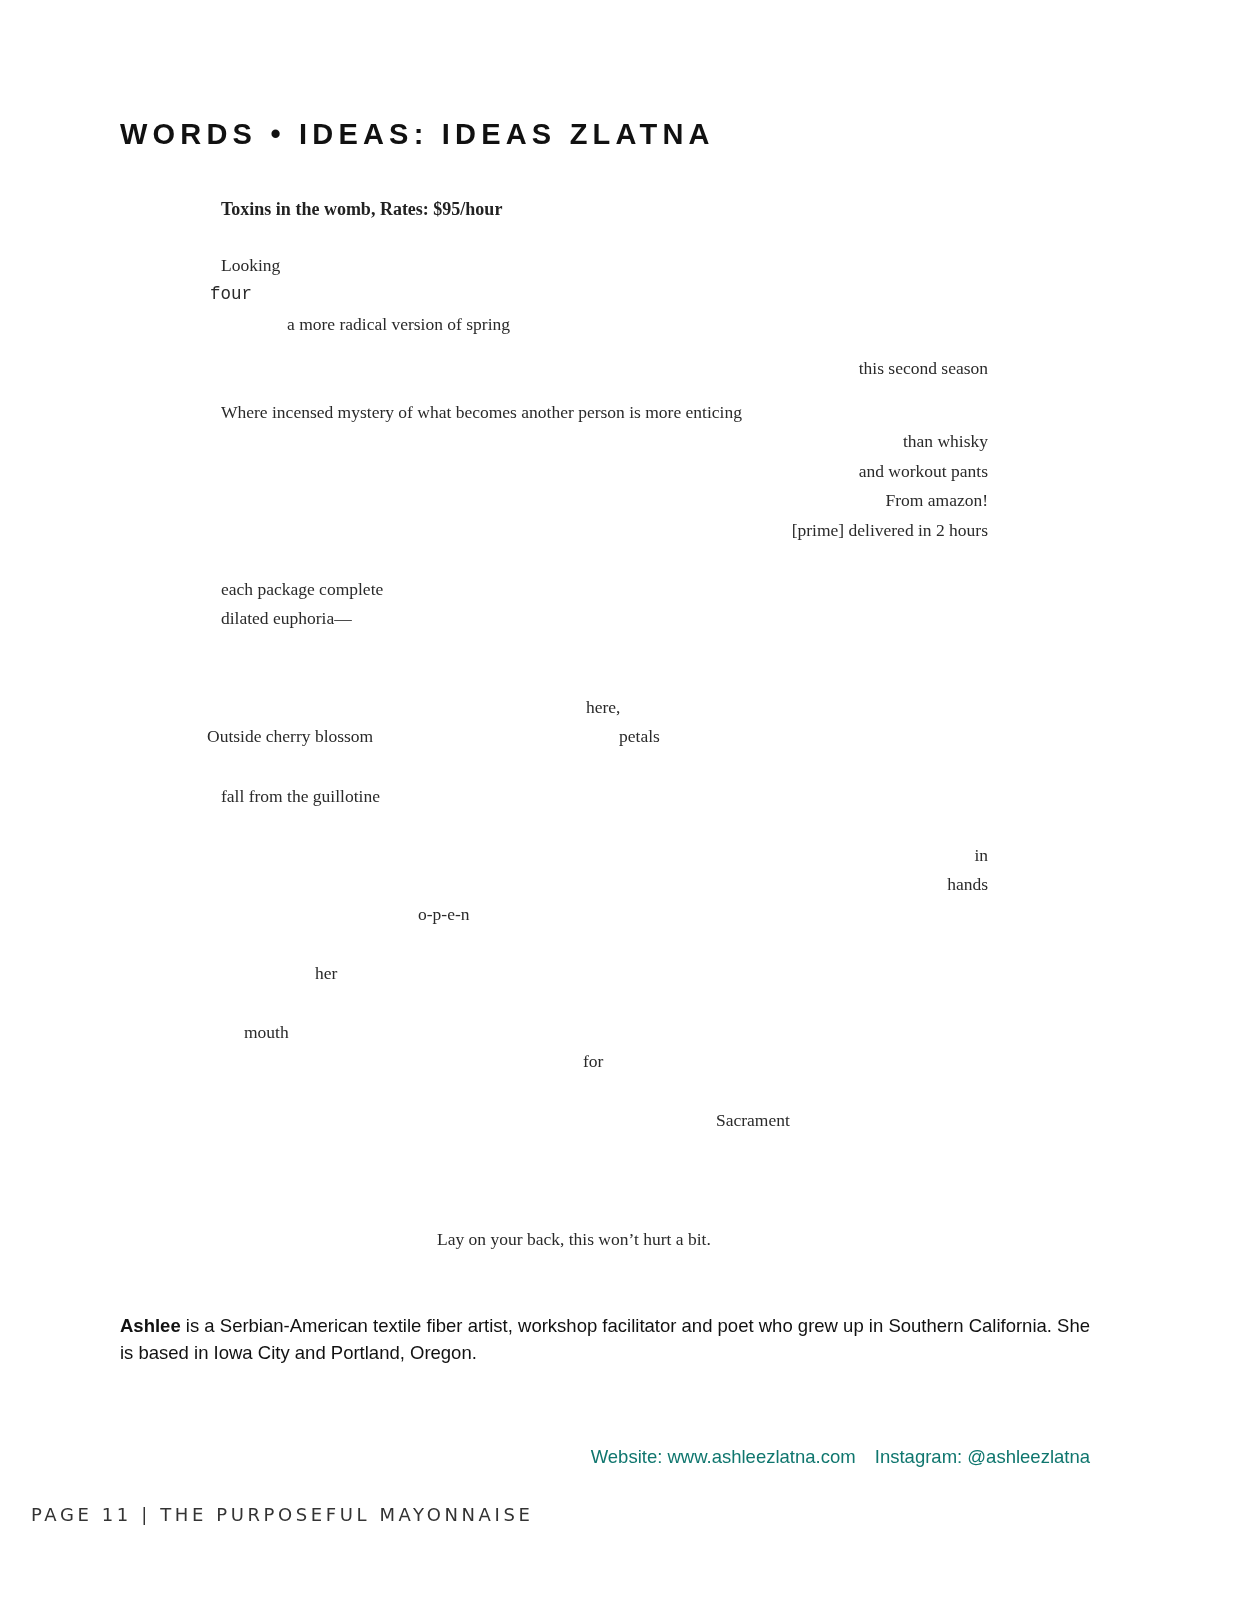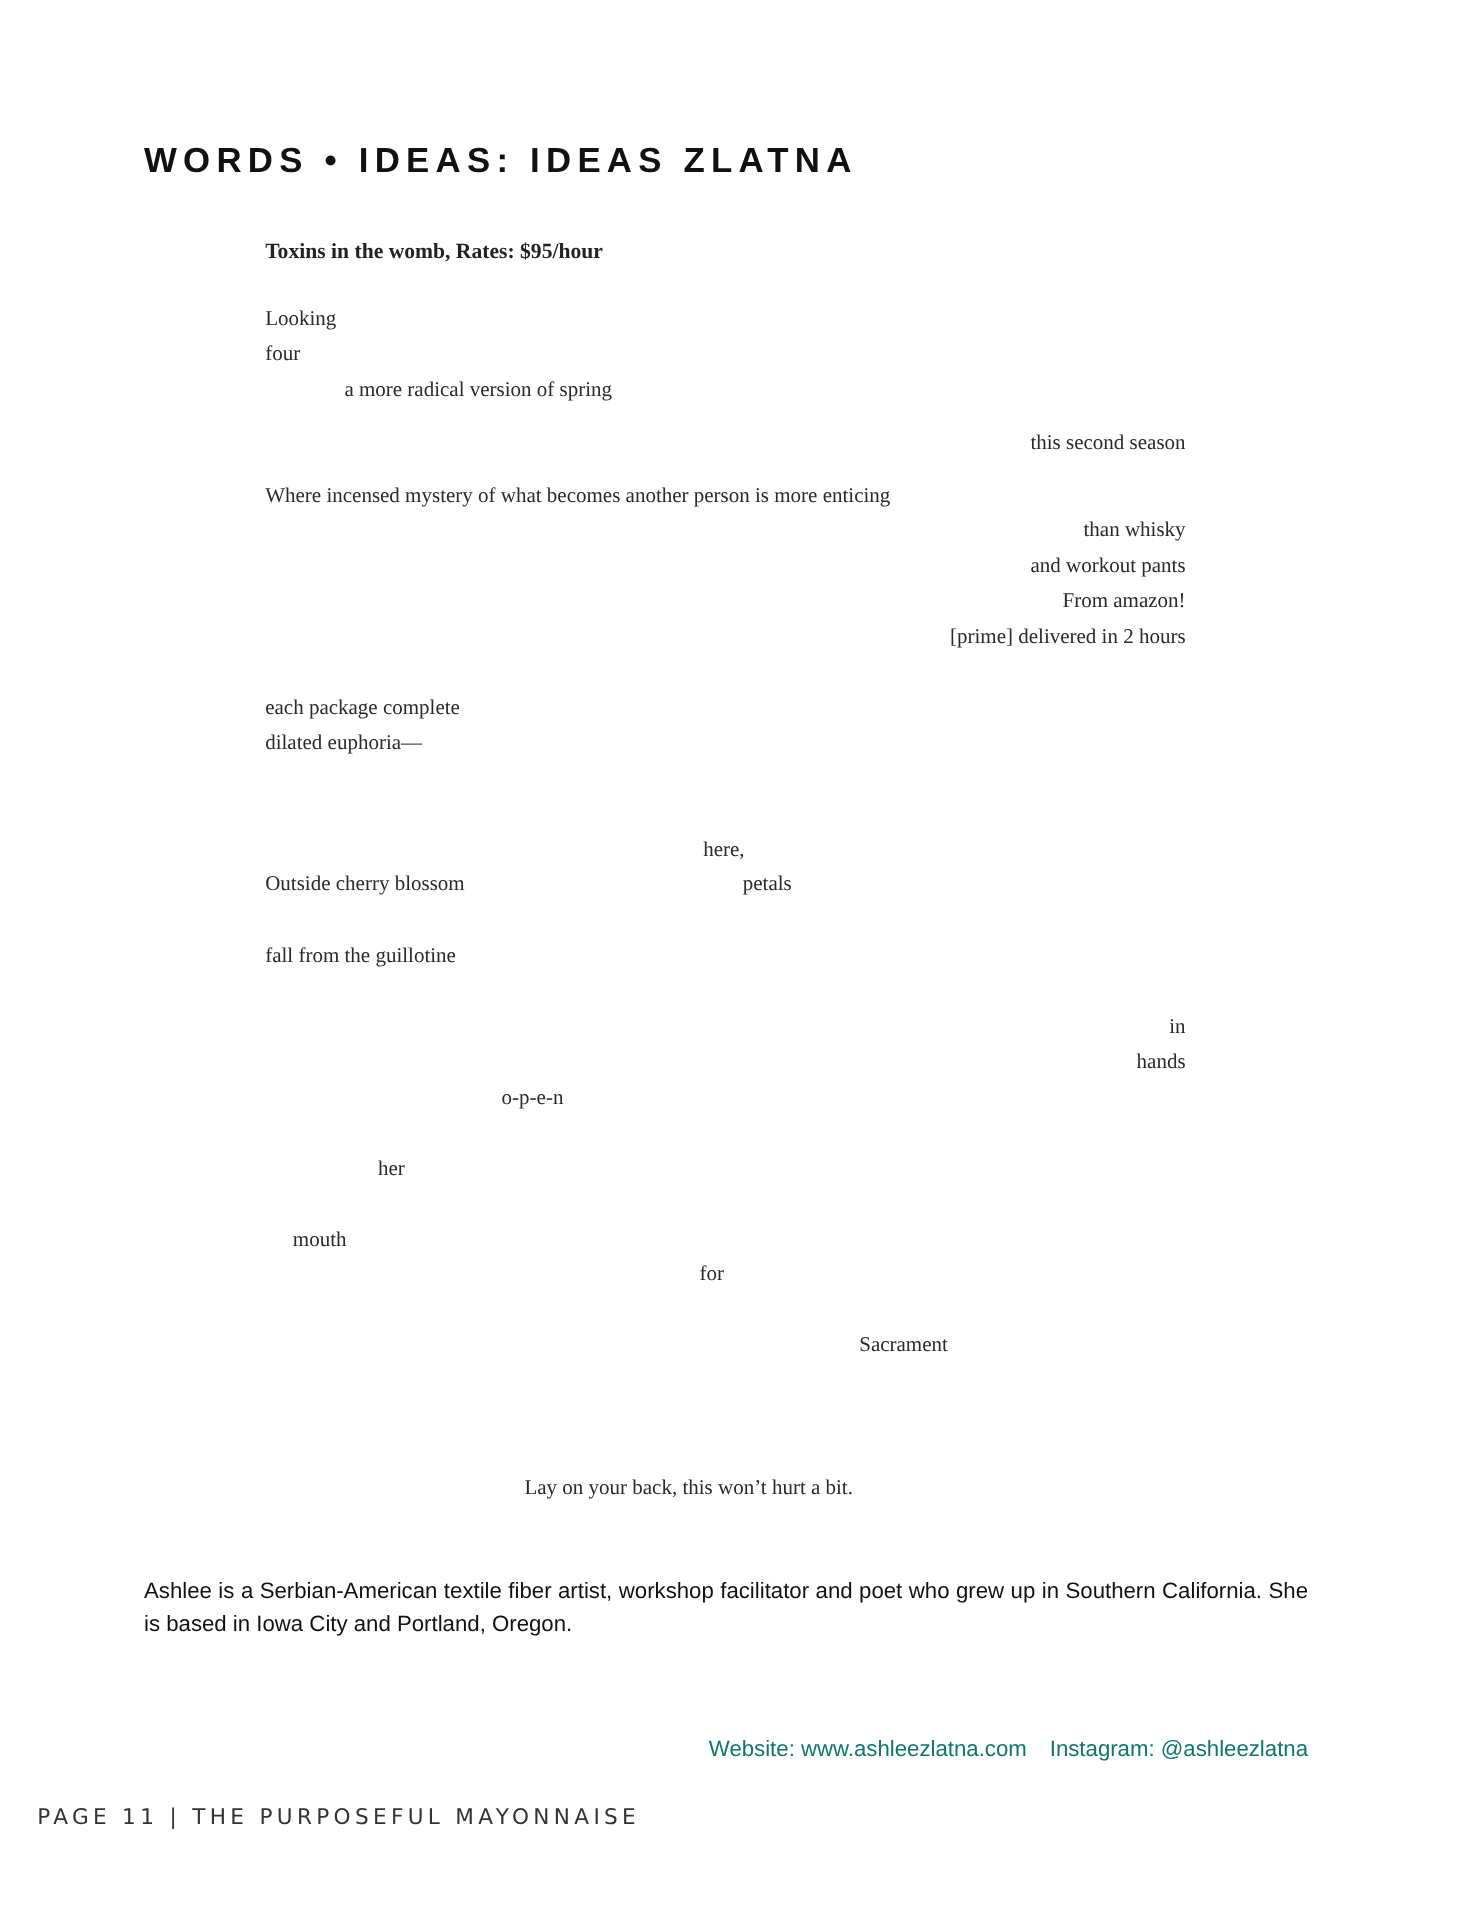--- a/index.html
+++ b/index.html
@@ -18,53 +18,53 @@
     position: absolute; font-family: "Liberation Serif", serif; font-size: 17.5px;
     color: #2a2a2a; white-space: nowrap; line-height: 22px;
   }
   .pl.r { text-align: right; }
   .bio {
     position: absolute; left: 120px; top: 1313px; width: 970px;
     font-family: "Liberation Sans", sans-serif; font-size: 18.5px; line-height: 26.5px;
     color: #111; text-align: justify;
   }
   .bio p { margin: 0; }
-  .bio b { font-weight: normal; }
+  .bio b { font-weight: bold; }
   .links {
     position: absolute; right: 147px; top: 1446px;
     font-family: "Liberation Sans", sans-serif; font-size: 18.5px; color: #0f766e; white-space: nowrap;
   }
   .links span { margin-left: 14px; }
   .footer {
     position: absolute; left: 31px; top: 1504px;
     font-family: "DejaVu Sans", sans-serif; font-size: 18px; letter-spacing: 3.6px;
     color: #333; white-space: nowrap;
   }
 </style>
 </head>
 <body>
 
 <div class="title">WORDS • IDEAS: IDEAS ZLATNA</div>
 
 <div class="poem-title">Toxins in the womb, Rates: $95/hour</div>
 
 <div id="poem">
     <div class="pl" style="top: 254px; left: 221px;">Looking</div>
-    <div class="pl" style="top: 283px; left: 221px;">four</div>
+    <div class="pl" style="top: 283px; left: 210px; font-family: Liberation Mono, monospace;">four</div>
     <div class="pl" style="top: 313px; left: 287px;">a more radical version of spring</div>
     <div class="pl r" style="top: 357px; right: 249px; margin-left: 44px;">this second season</div>
     <div class="pl" style="top: 401px; left: 221px;">Where incensed mystery of what becomes another person is more enticing</div>
     <div class="pl r" style="top: 430px; right: 249px;">than whisky</div>
     <div class="pl r" style="top: 460px; right: 249px;">and workout pants</div>
     <div class="pl r" style="top: 489px; right: 249px;">From amazon!</div>
     <div class="pl r" style="top: 519px; right: 249px;">[prime] delivered in 2 hours</div>
     <div class="pl" style="top: 578px; left: 221px;">each package complete</div>
     <div class="pl" style="top: 607px; left: 221px;">dilated euphoria—</div>
     <div class="pl" style="top: 696px; left: 586px;">here,</div>
-    <div class="pl" style="top: 725px; left: 221px;">Outside cherry blossom</div>
+    <div class="pl" style="top: 725px; left: 207px;">Outside cherry blossom</div>
     <div class="pl" style="top: 725px; left: 619px;">petals</div>
     <div class="pl" style="top: 785px; left: 221px;">fall from the guillotine</div>
     <div class="pl r" style="top: 844px; right: 249px;">in</div>
     <div class="pl r" style="top: 873px; right: 249px;">hands</div>
     <div class="pl" style="top: 903px; left: 418px;">o-p-e-n</div>
     <div class="pl" style="top: 962px; left: 315px;">her</div>
     <div class="pl" style="top: 1021px; left: 244px;">mouth</div>
     <div class="pl" style="top: 1050px; left: 583px;">for</div>
     <div class="pl" style="top: 1109px; left: 716px;">Sacrament</div>
     <div class="pl" style="top: 1228px; left: 437px;">Lay on your back, this won’t hurt a bit.</div>

